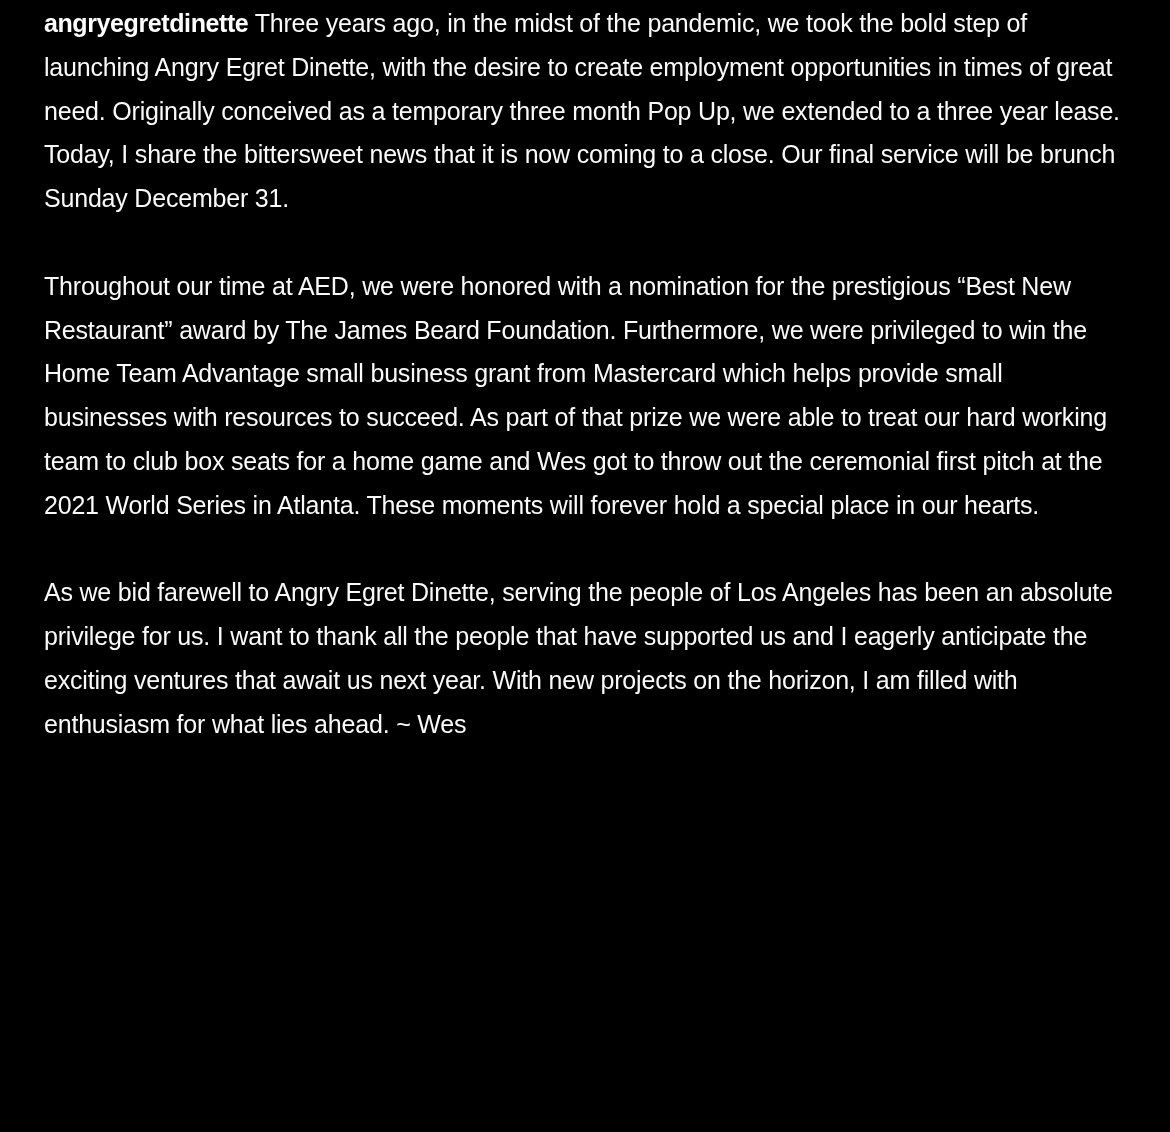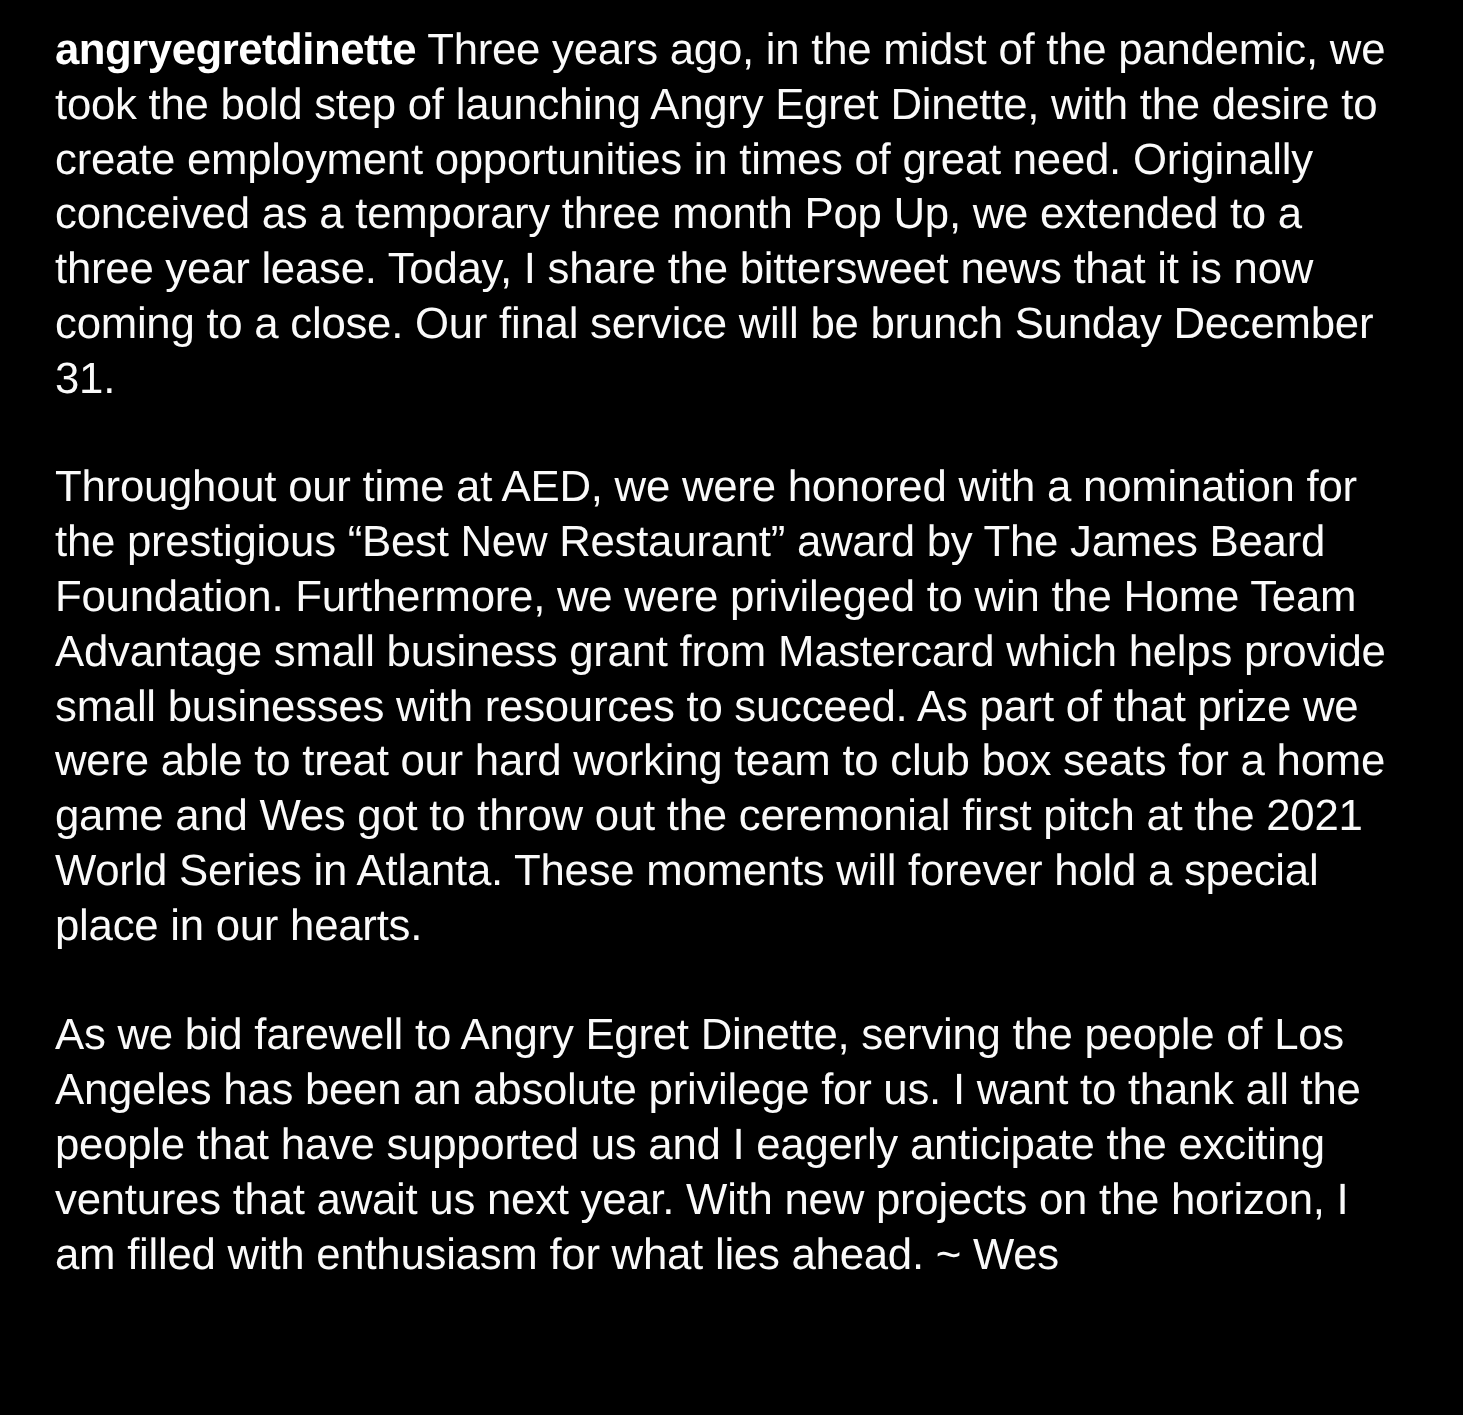--- a/index.html
+++ b/index.html
@@ -19,24 +19,24 @@
     position: relative;
     width: 1170px;
     height: 1132px;
     background: #000000;
     box-sizing: border-box;
   }
 
   .caption-body {
     position: absolute;
     left: 44px;
-    top: 18px;
+    top: 2px;
     width: 1078px;
     color: #fafafa;
-    font-size: 35px;
+    font-size: 25px;
     line-height: 43.8px;
     letter-spacing: -0.2px;
     word-spacing: 0px;
     font-weight: 400;
     text-align: left;
   }
 
   .caption-paragraph {
     margin: 0;
     padding: 0;

